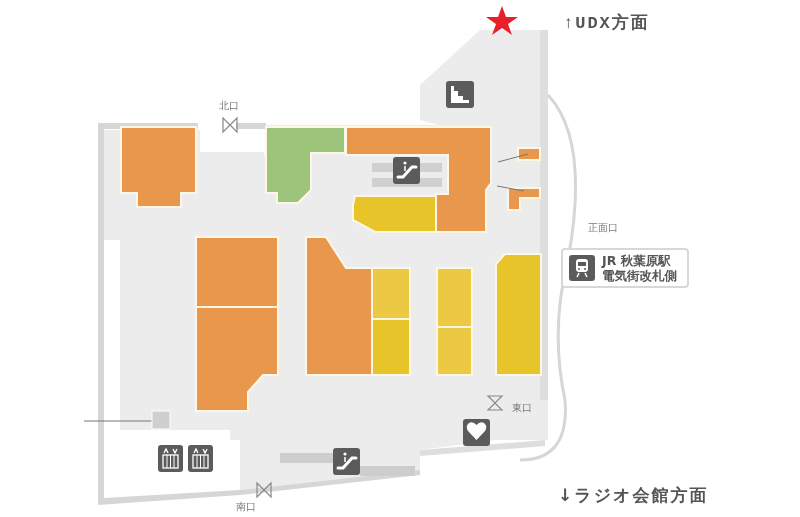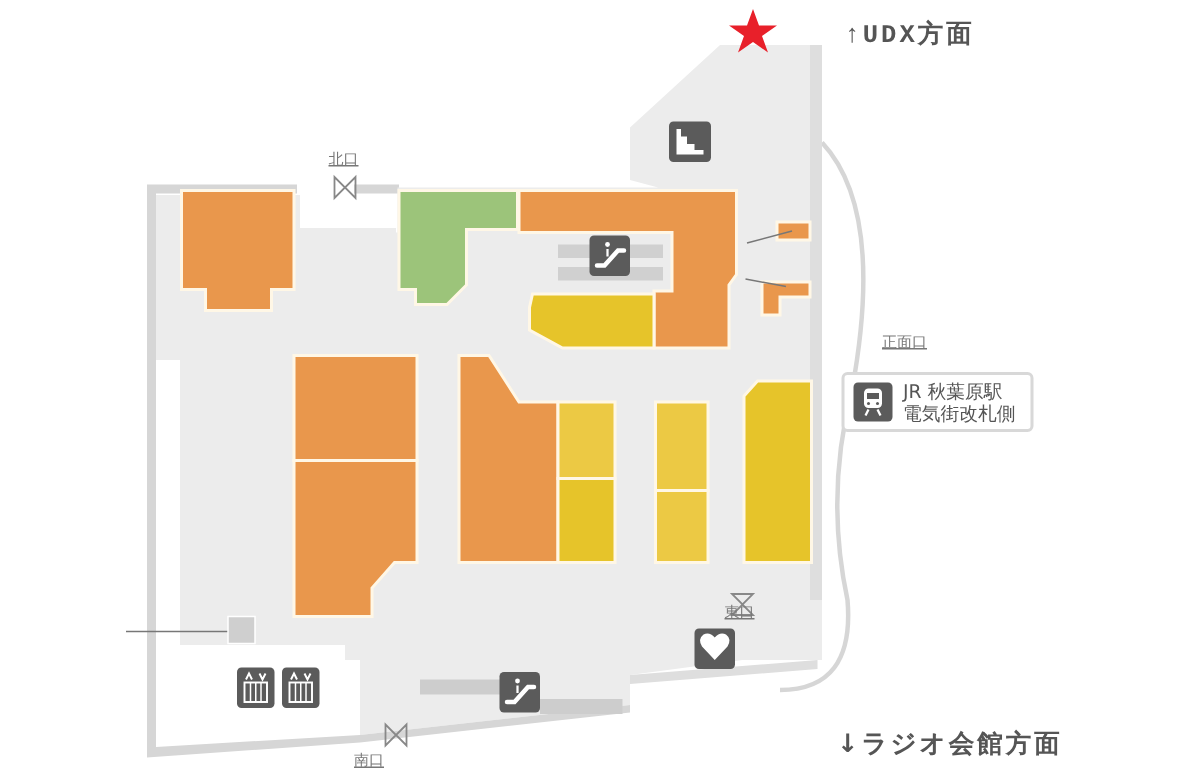--- a/index.html
+++ b/index.html
@@ -1,22 +1,22 @@
 <!DOCTYPE html>
 <html><head>
 <meta charset="utf-8">
 <style>
   html, body { margin: 0; padding: 0; background: #ffffff; }
   body { width: 800px; height: 517px; position: relative; overflow: hidden; font-family: "DejaVu Sans", sans-serif; }
   #map { position: absolute; left: 0; top: 0; width: 800px; height: 517px; }
   .dir-label { position: absolute; font-weight: bold; font-size: 17px; color: #555555; letter-spacing: 2px; font-family: "DejaVu Sans", sans-serif; white-space: nowrap; }
-  .entrance-label { position: absolute; font-size: 10px; color: #777777; font-family: "DejaVu Sans", sans-serif; white-space: nowrap; text-decoration: underline; }
+  .entrance-label { position: absolute; font-size: 10px; color: #777777; font-family: "DejaVu Sans", sans-serif; white-space: nowrap; }
   .jr-box { position: absolute; left: 561px; top: 248px; width: 128px; height: 40px; border: 2px solid #d8d8d8; border-radius: 4px; background: #ffffff; box-sizing: border-box; display: flex; align-items: center; }
   .jr-icon { width: 26px; height: 26px; background: #5b5b5b; border-radius: 3px; margin-left: 6px; display: flex; align-items: center; justify-content: center; }
-  .jr-text { margin-left: 7px; font-size: 12.5px; line-height: 15px; color: #555555; font-family: "DejaVu Sans", sans-serif; }
+  .jr-text { margin-left: 7px; font-size: 12.5px; line-height: 15px; color: #555555; font-family: "DejaVu Sans", sans-serif; font-weight: bold; }
 </style>
 </head>
 <body>
 
 <svg id="map" viewBox="0 0 800 517" xmlns="http://www.w3.org/2000/svg">
 
   <path d="M548 95 Q590 140 568 260 Q550 330 565 400 Q570 460 520 460" fill="none" stroke="#d6d6d6" stroke-width="3"></path>
 
   <g>
 
@@ -122,21 +122,21 @@
 
 <div class="dir-label" style="left:563px; top:11px;font-family:Liberation Mono, monospace;">
   <span>↑</span><span>UDX方面</span>
 </div>
 <div class="dir-label" style="left:558px; top:484px;">
   <span>↓</span><span>ラジオ会館方面</span>
 </div>
 
 <div class="entrance-label" style="left:219px; top:99px;">北口</div>
 <div class="entrance-label" style="left:588px; top:221px;">正面口</div>
-<div class="entrance-label" style="left:483px; top:401px;">東口</div>
+<div class="entrance-label" style="left:512px; top:401px;">東口</div>
 <div class="entrance-label" style="left:236px; top:500px;">南口</div>
 
 <div class="jr-box">
   <div class="jr-icon">
     <svg width="18" height="20" viewBox="0 0 18 20">
       <rect x="3" y="1" width="12" height="13" rx="3" fill="#fff"></rect>
       <rect x="5" y="4" width="8" height="4" fill="#5b5b5b"></rect>
       <circle cx="6" cy="11" r="1" fill="#5b5b5b"></circle>
       <circle cx="12" cy="11" r="1" fill="#5b5b5b"></circle>
       <path d="M4 19 L6 15 M14 19 L12 15" stroke="#fff" stroke-width="1.5"></path>

